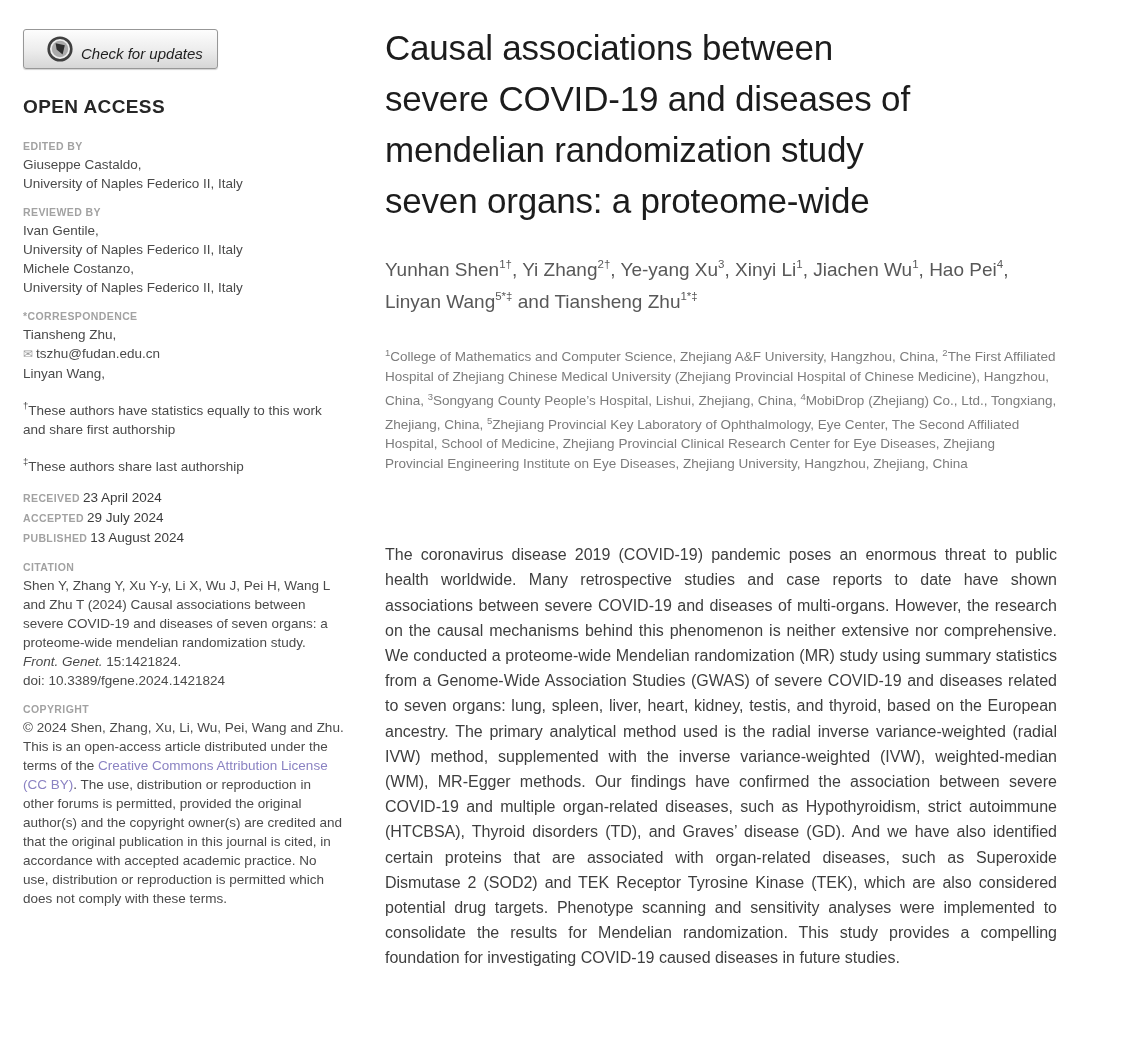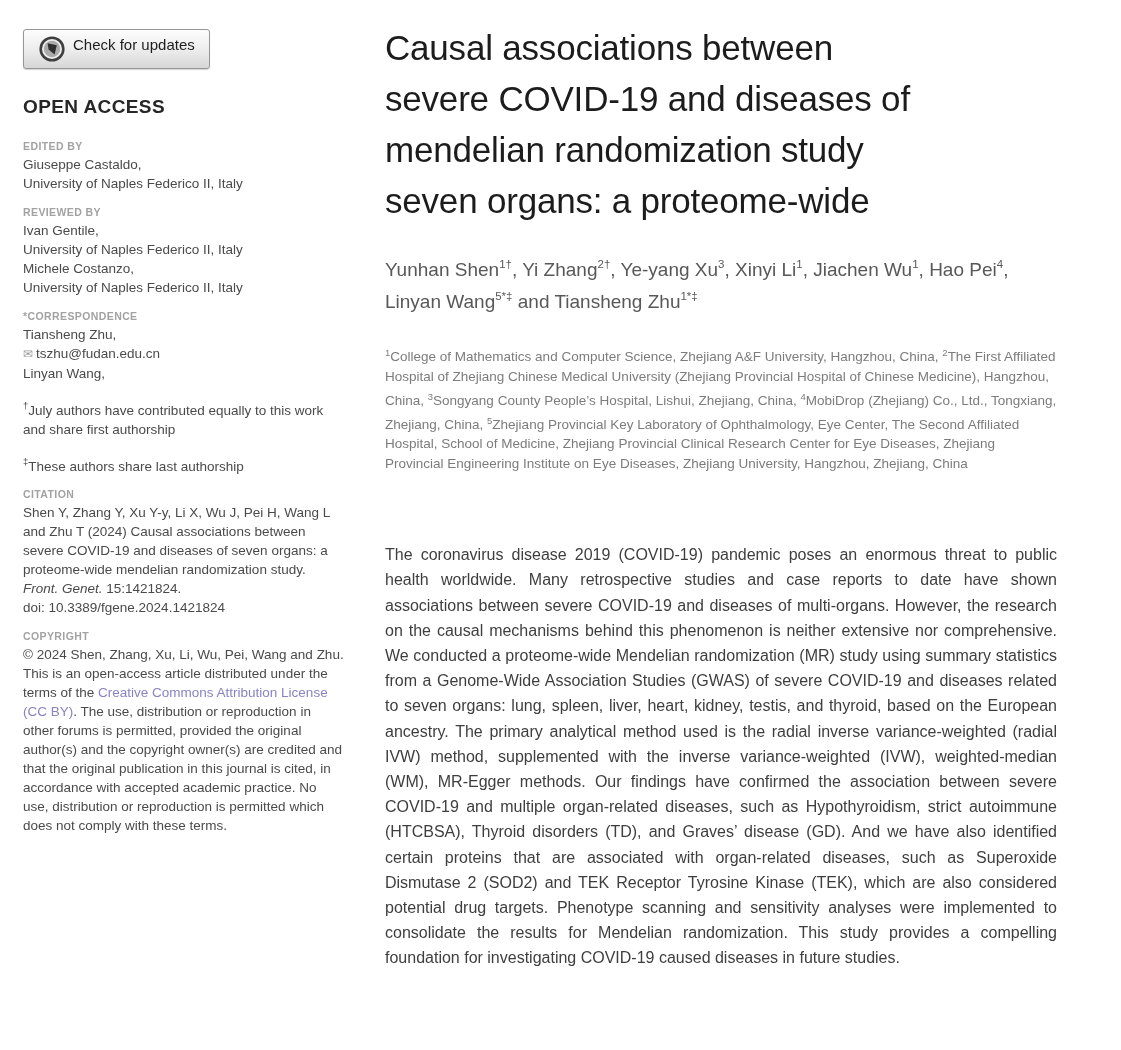--- a/index.html
+++ b/index.html
@@ -3,25 +3,25 @@
 <meta charset="utf-8">
 <style>
   * { margin:0; padding:0; box-sizing:border-box; }
   html,body { width:1121px; height:1050px; background:#ffffff;
     font-family:"Liberation Sans", sans-serif; overflow:hidden; }
 
   .sidebar { position:absolute; left:23px; top:29px; width:322px; }
   .main    { position:absolute; left:385px; top:22px; width:672px; }
 
   
-  .update-button { display:inline-flex; align-items:flex-start; gap:8px;
-    padding:6px 14px 6px 15px; margin-bottom:27px;
+  .update-button { display:inline-flex; align-items:flex-end; gap:8px;
+    padding:6px 14px 6px 23px; margin-bottom:27px;
     background:linear-gradient(180deg,#fdfdfd 0%,#ececec 55%,#d6d6d6 100%);
     border:1px solid #979797; border-radius:3px;
-    box-shadow:0 1px 1px rgba(0,0,0,.18); cursor:pointer; }
+    box-shadow:0 1px 1px rgba(0,0,0,.18); cursor:pointer;font-style:italic; }
   .update-button .btn-label { font-size:15px; color:#1e1e1e; }
   .crossmark { width:26px; height:26px; display:block; }
 
   .open-access { font-size:19px; font-weight:700; color:#272727;
     letter-spacing:.4px; margin-bottom:22px; }
 
   .section { margin-bottom:13px; }
   .side-label { display:block; font-size:10.5px; font-weight:600;
     color:#a2a2a2; letter-spacing:.4px; margin-bottom:3px; }
   .side-text, .side-line { font-size:13.5px; line-height:19px; color:#4a4a4a; }
@@ -88,23 +88,28 @@
     <span class="side-line">University of Naples Federico II, Italy</span>
   </div>
 
   <div class="section">
     <span class="side-label">*CORRESPONDENCE</span>
     <span class="side-line">Tiansheng Zhu,</span>
     <a class="contact-email"><span class="mail-icon">✉</span><span>tszhu@fudan.edu.cn</span></a>
     <span class="side-line">Linyan Wang,</span>
   </div>
 
-  <div class="footnote"><sup>†</sup><span>July authors have contributed equally to this work and share first authorship</span></div>
+  <div class="footnote"><sup>†</sup><span>These authors have statistics equally to this work and share first authorship</span></div>
   <div class="footnote"><sup>‡</sup><span>These authors share last authorship</span></div>
 
+  <div class="section">
+    <span class="date-row"><span class="side-label">RECEIVED</span><span>23 April 2024</span></span>
+    <span class="date-row"><span class="side-label">ACCEPTED</span><span>29 July 2024</span></span>
+    <span class="date-row"><span class="side-label">PUBLISHED</span><span>13 August 2024</span></span>
+  </div>
 
   <div class="section">
     <span class="side-label">CITATION</span>
     <div class="side-text">
       <span>Shen Y, Zhang Y, Xu Y-y, Li X, Wu J, Pei H, Wang L and Zhu T (2024) Causal associations between severe COVID-19 and diseases of seven organs: a proteome-wide mendelian randomization study.</span>
       <span class="cite-line"><em class="cite-journal">Front. Genet.</em><span> 15:1421824.</span></span>
       <span class="cite-line">doi: 10.3389/fgene.2024.1421824</span>
     </div>
   </div>
 

